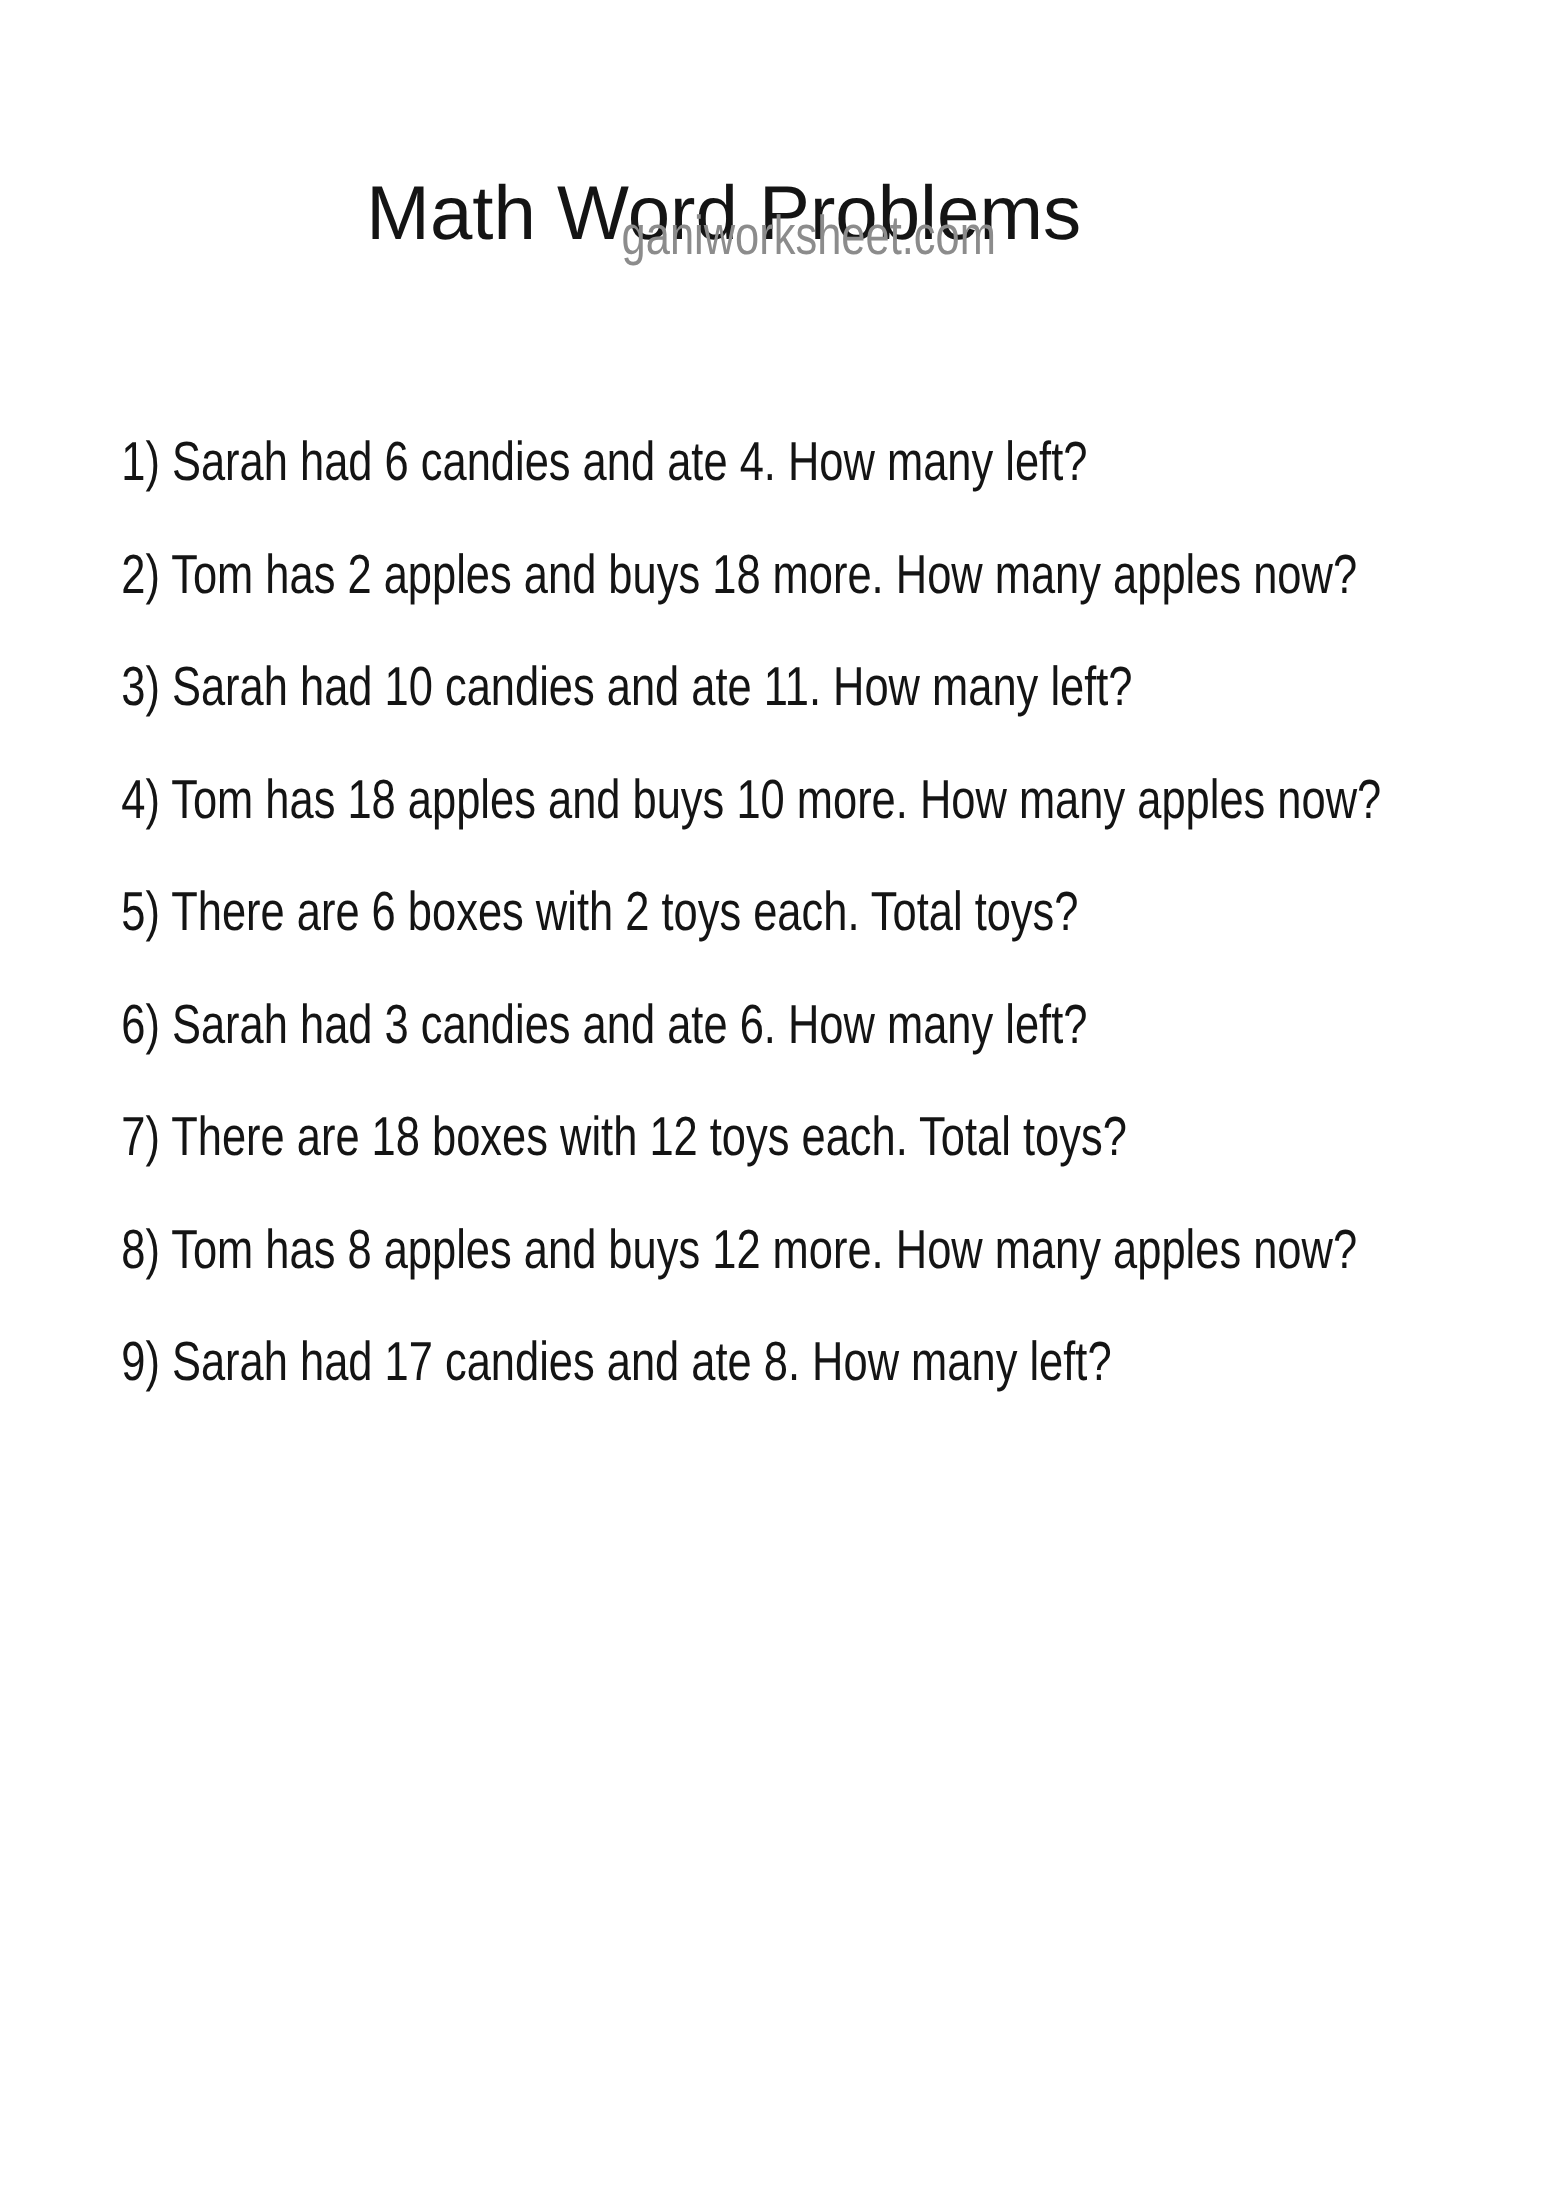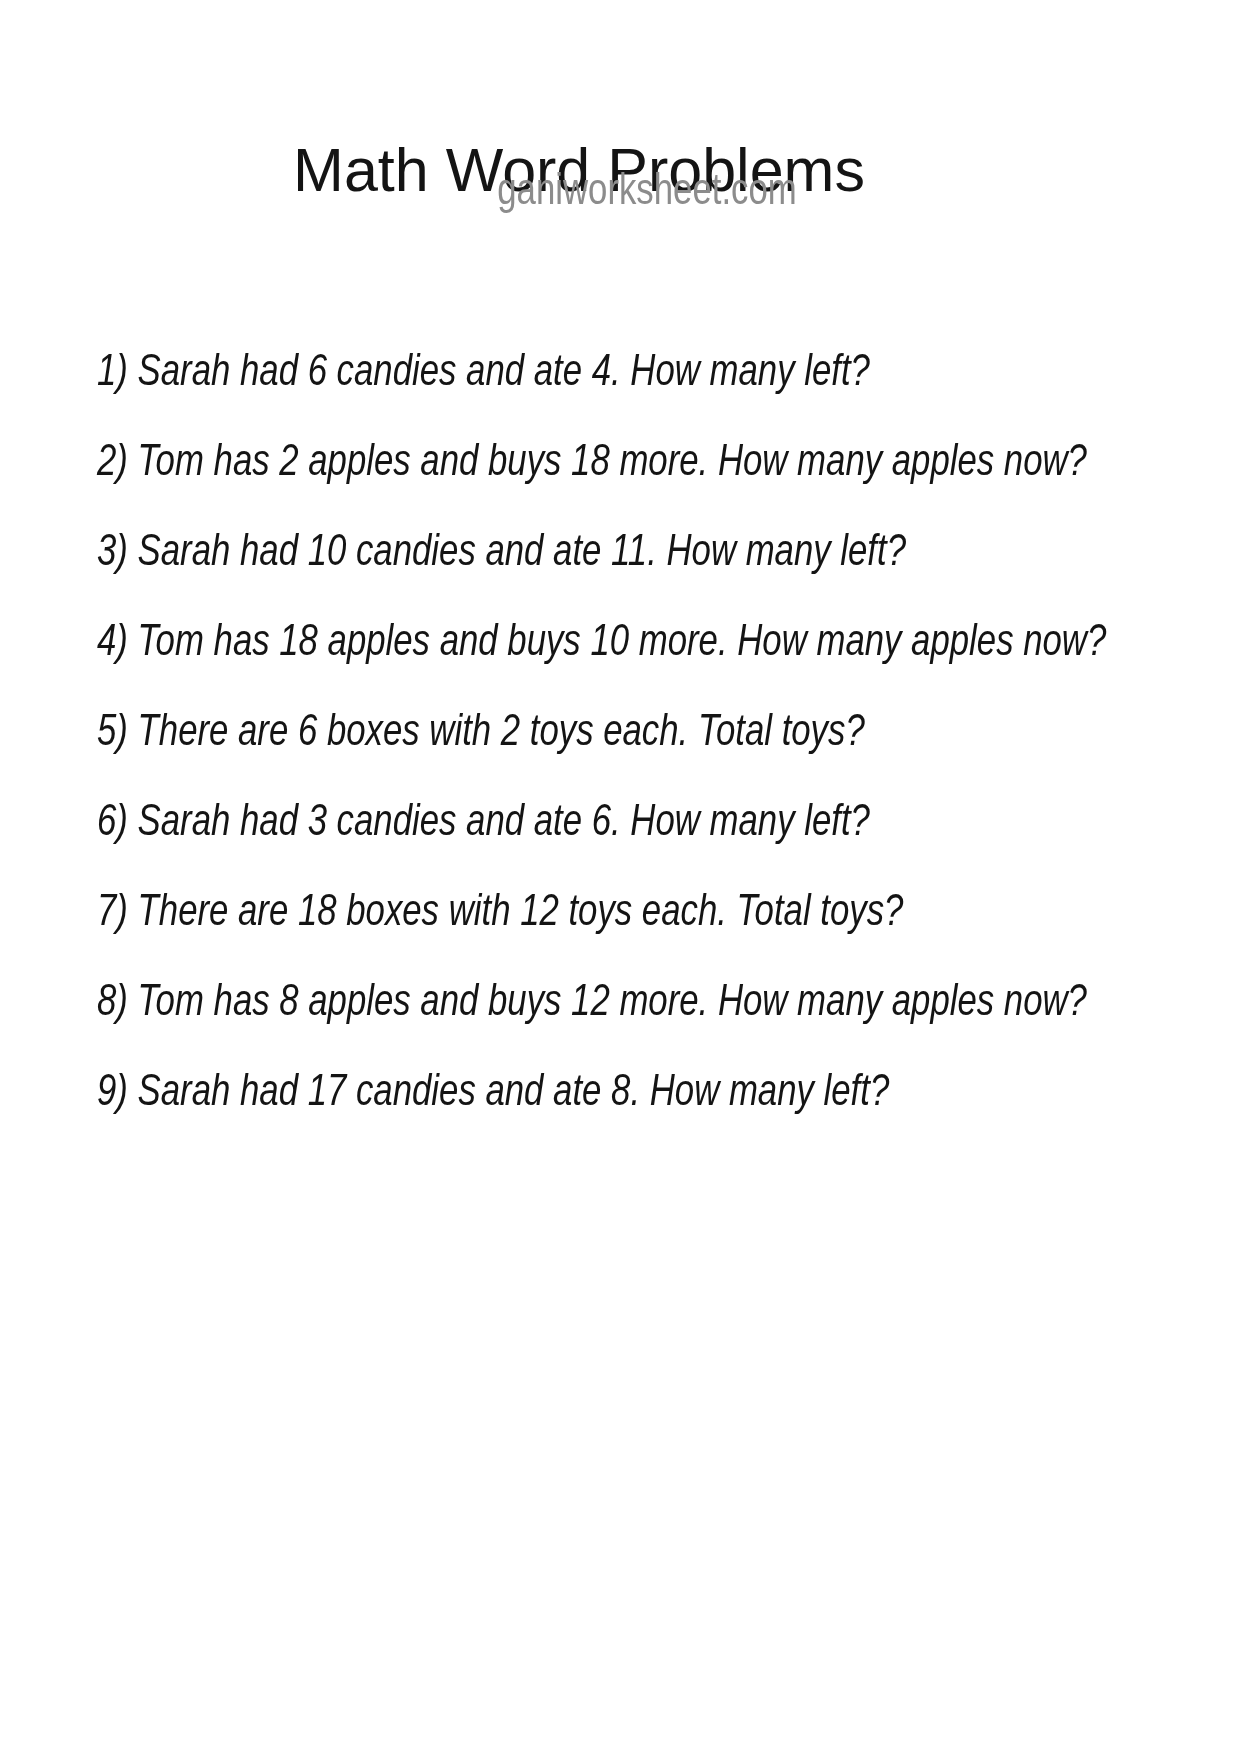--- a/index.html
+++ b/index.html
@@ -40,21 +40,20 @@
     font-weight: 400;
     color: #8c8c8c;
     transform: translateX(27px) scaleX(0.79);
     white-space: nowrap;
   }
   .problems {
     position: absolute;
     top: 325px;
     left: 97px;
     right: 0;
-    font-style: italic;
   }
   .problem {
     margin: 0;
     padding: 0;
     font-size: 44px;
     line-height: 90px;
     font-weight: 400;
     color: #141414;
     white-space: nowrap;
     transform: scaleX(0.79);

